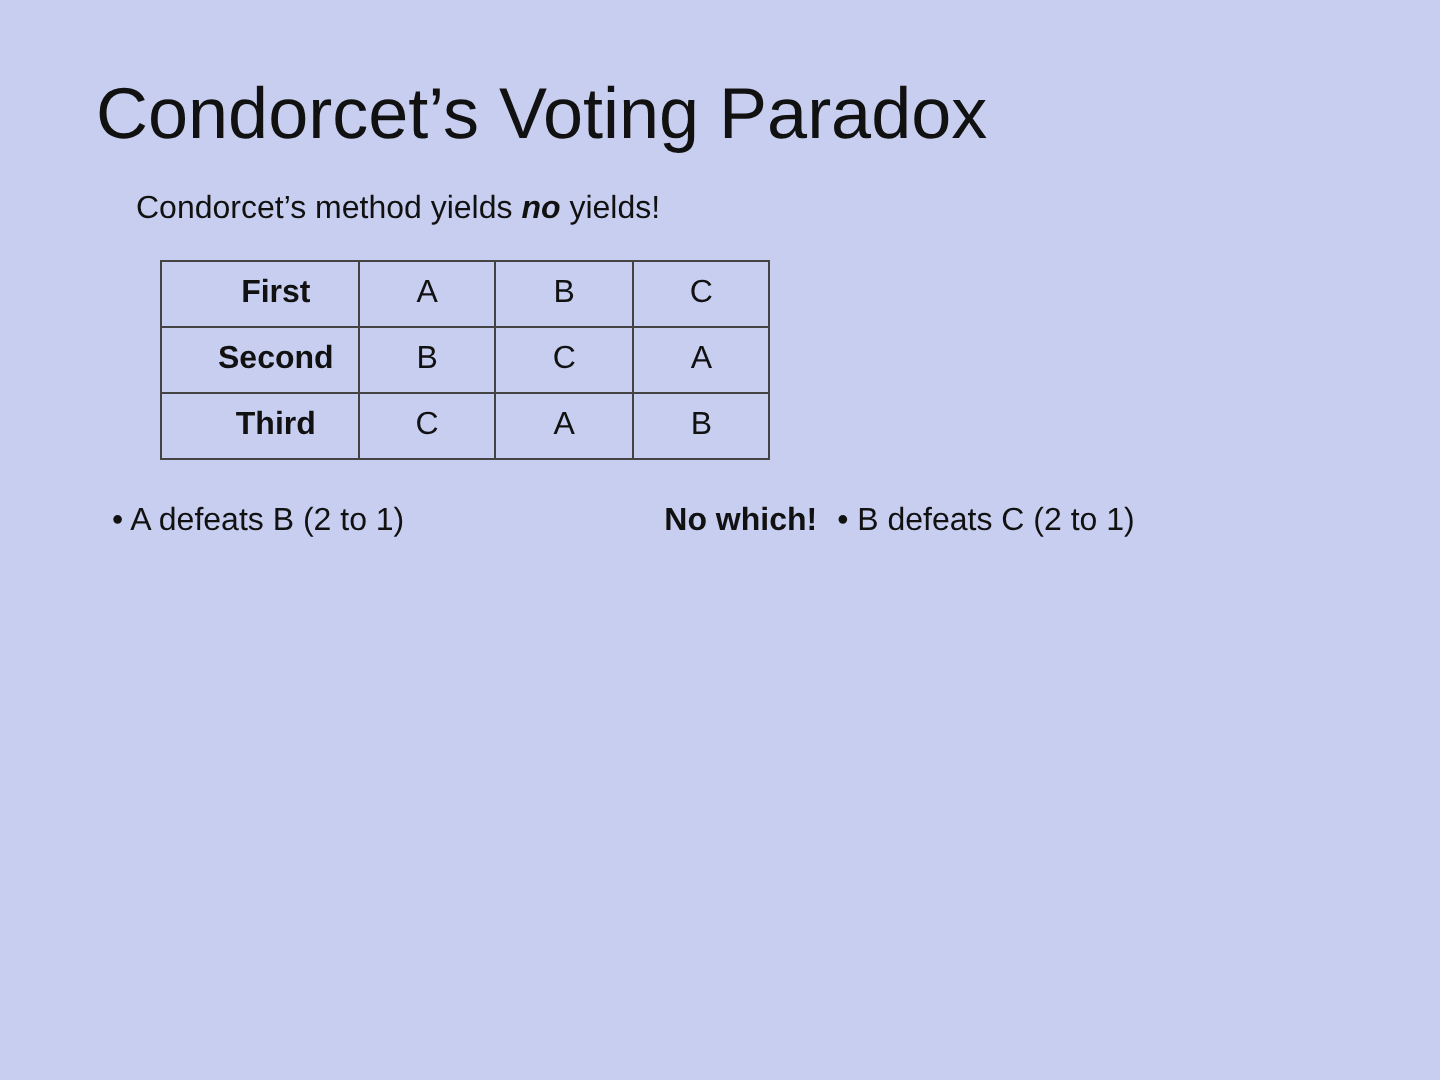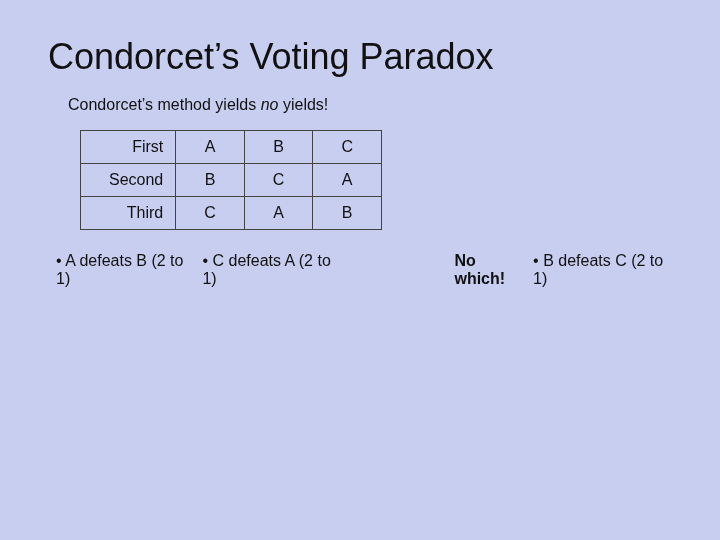--- a/index.html
+++ b/index.html
@@ -39,20 +39,21 @@
 
     .subtitle2 {
       font-size: 16px;
       color: #111;
       margin-bottom: 16px;
       padding-left: 20px;
     }
 
     .italic {
       font-style: italic;
+      font-weight: bold;
     }
 
     .table-wrapper {
       padding-left: 32px;
       margin-bottom: 22px;
     }
 
     table {
       border-collapse: collapse;
       font-size: 16px;
@@ -61,23 +62,24 @@
     table td {
       border: 1.5px solid #444;
       padding: 7px 28px;
       text-align: center;
       background-color: #c8cef0;
       color: #111;
       min-width: 60px;
     }
 
     table td:first-child {
-      text-align: right;
+      text-align: center;
       padding-right: 12px;
       min-width: 80px;
+      font-weight: bold;
     }
 
     .bullets {
       display: flex;
       flex-direction: row;
       gap: 10px;
       padding-left: 8px;
     }
 
     .bullet-row {
@@ -133,21 +135,20 @@
           </tr>
         </tbody>
     </table>
   </div>
 
   <div class="bullets">
     <div class="bullet-row">
       <span class="bullet-text">• A defeats B (2 to 1)</span>
     </div>
     <div class="bullet-row">
-      <span class="bullet-text">• C defeats A (2 to 1)</span>
       <span class="no-winner">No which!</span>
     </div>
     <div class="bullet-row">
       <span class="bullet-text">• B defeats C (2 to 1)</span>
     </div>
   </div>
 
 </div>
 
 </body></html>

